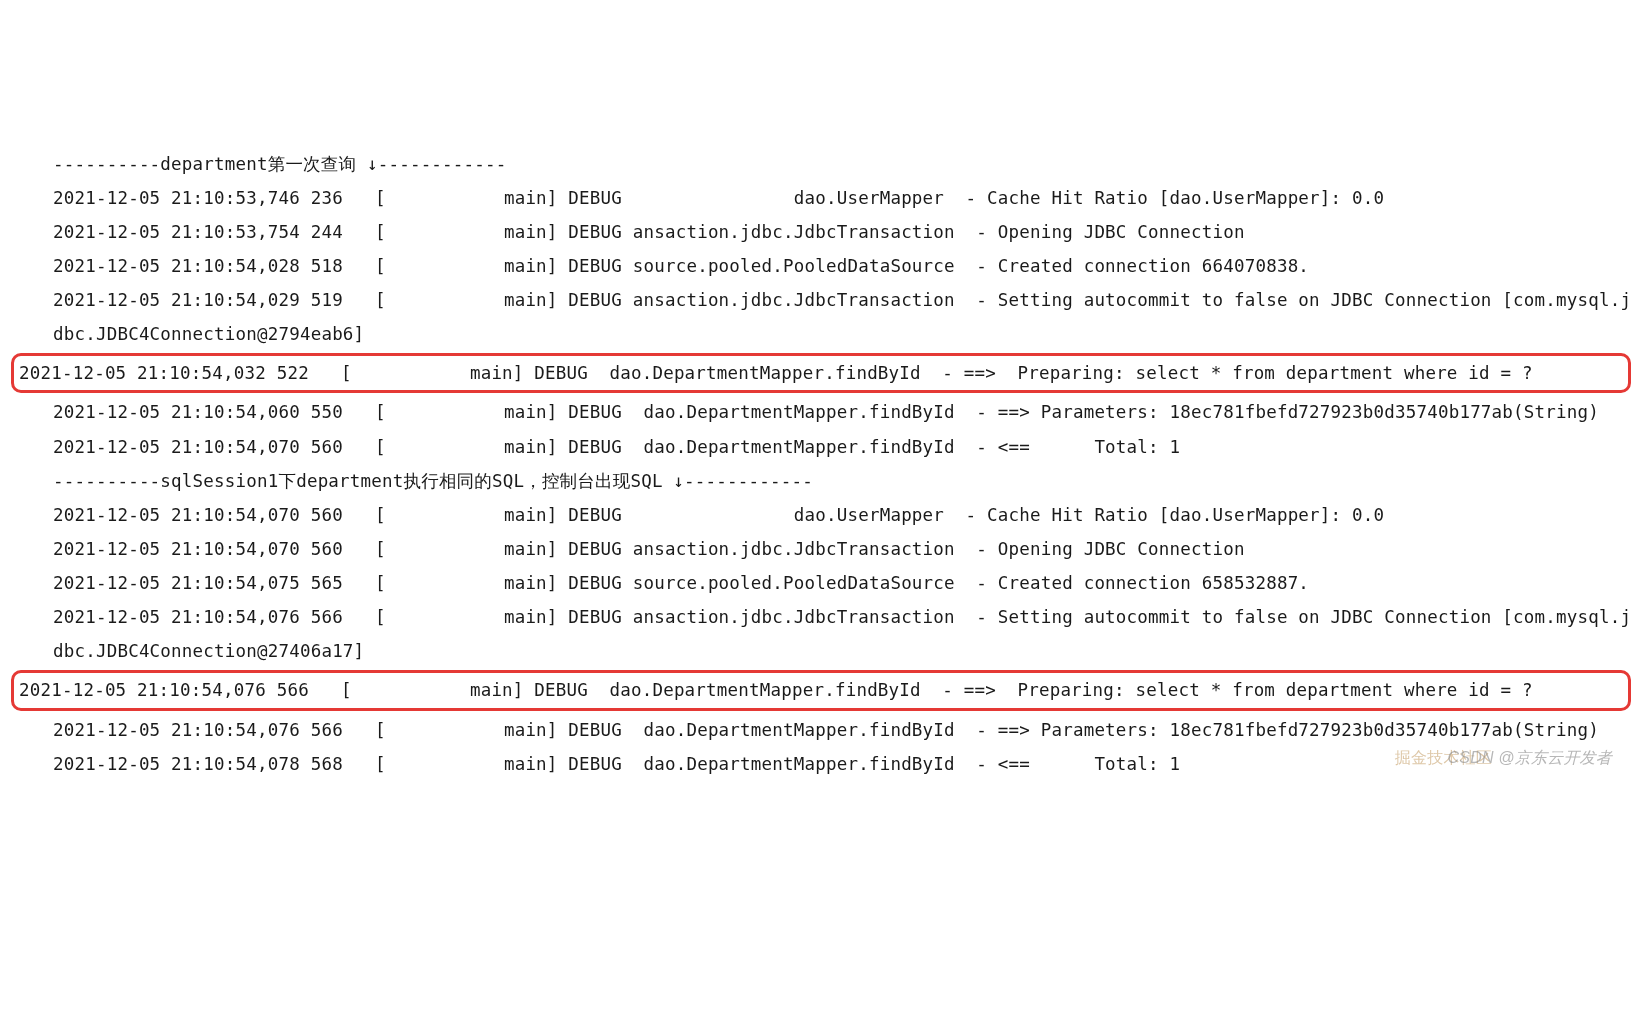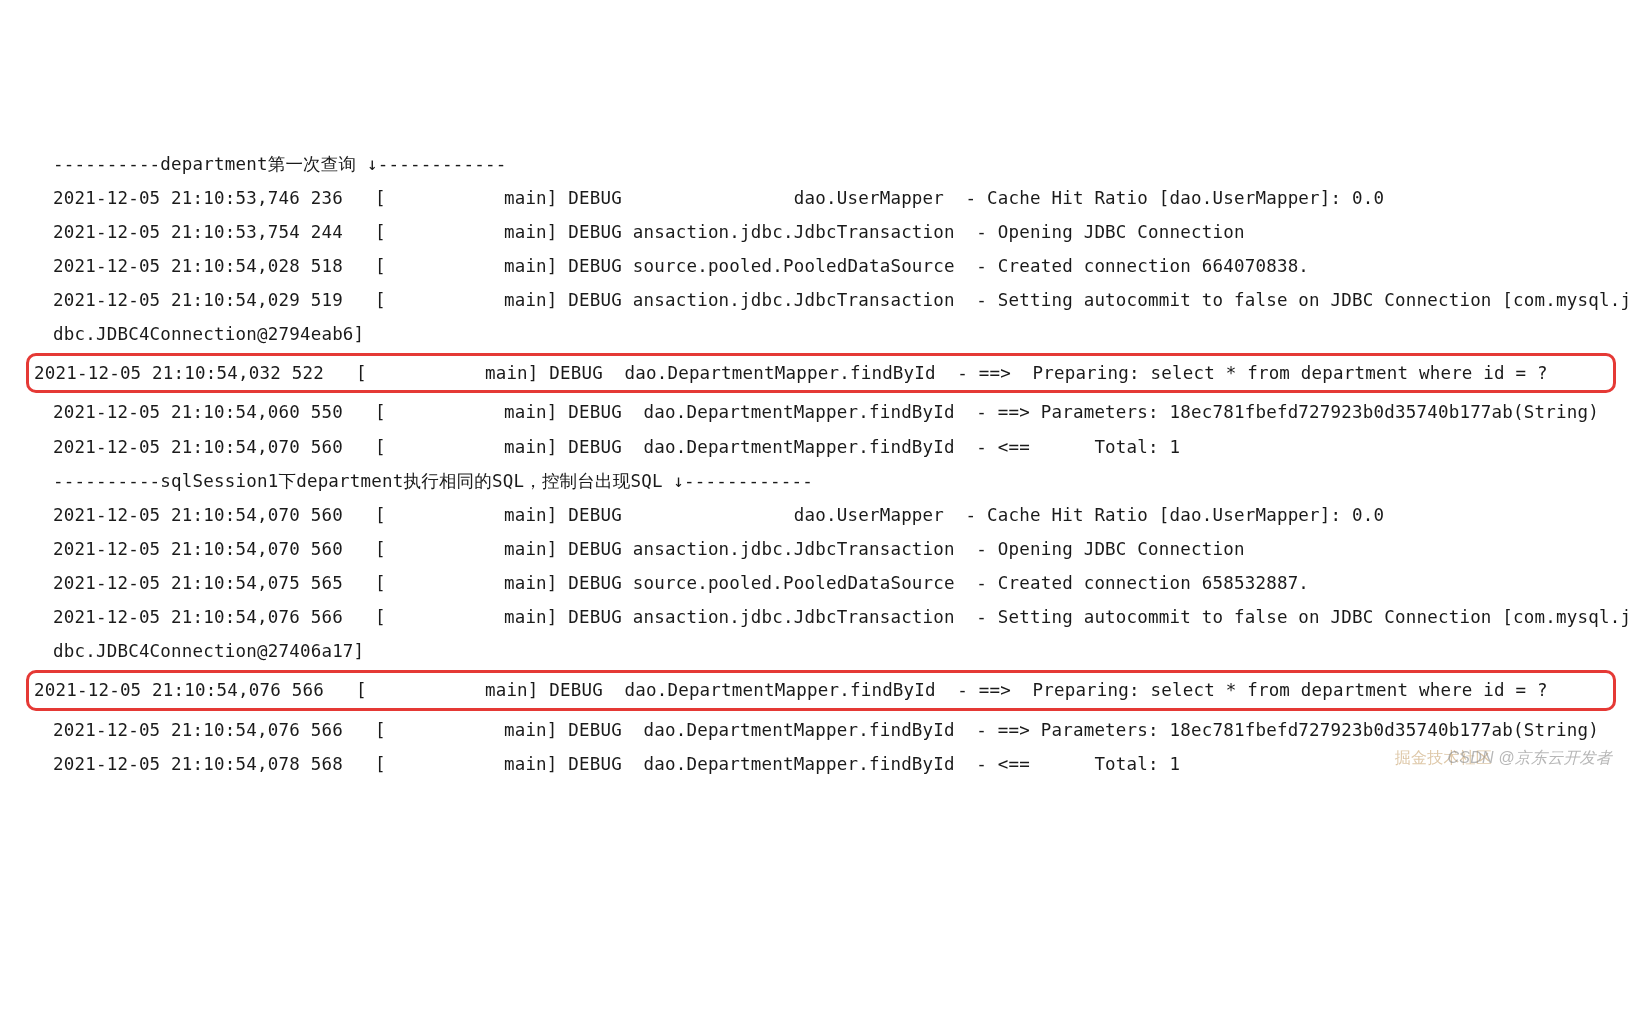--- a/index.html
+++ b/index.html
@@ -18,21 +18,21 @@
       position: relative;
     }
     .line {
       display: block;
       margin-left: 43px;
     }
     .highlight {
       border: 3px solid #e53935;
       border-radius: 10px;
       padding: 0 5px;
-      margin: 2px 16px;
+      margin: 2px 1px;
       display: block;
     }
     .watermark {
       position: absolute;
       bottom: 8px;
       right: 20px;
       font-family: sans-serif;
       font-size: 16px;
       color: #888;
       opacity: 0.6;

